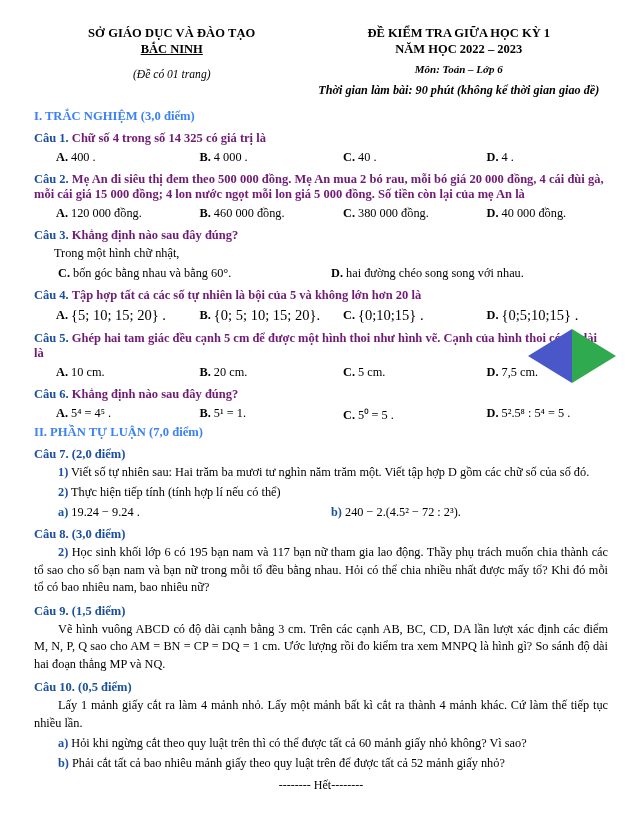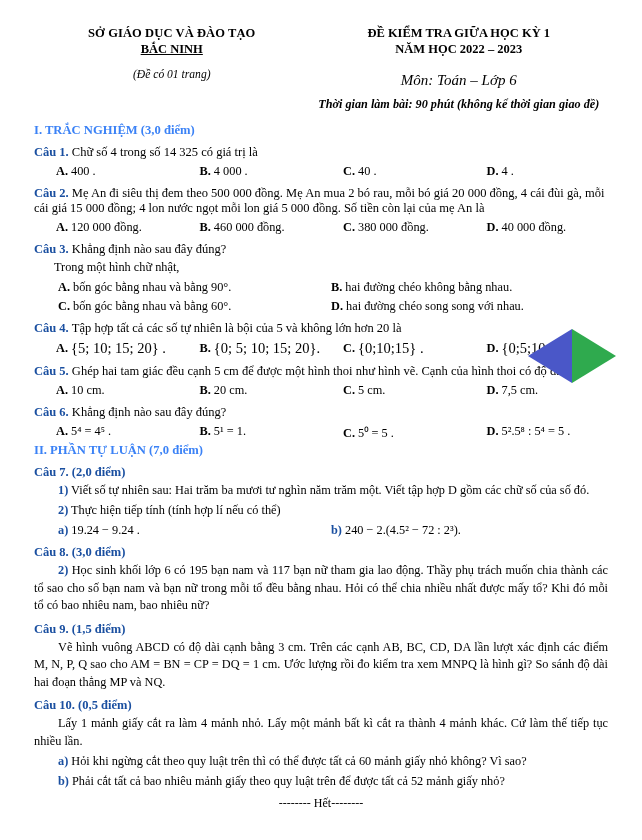--- a/index.html
+++ b/index.html
@@ -60,24 +60,24 @@
   .hdr-r1 {
     font-weight: bold;
     font-size: 12.5px;
   }
   .hdr-r2 {
     font-weight: bold;
     font-size: 12.5px;
     margin-top: 1px;
   }
   .hdr-r3 {
-    font-weight: normal;
-    font-style: italic;
-    font-size: 15px;
-    margin-top: 15px;
+    font-weight: bold;
+    font-style: italic;
+    font-size: 11px;
+    margin-top: 6px;
   }
   .hdr-r4 {
     font-weight: bold;
     font-style: italic;
     font-size: 12.2px;
     margin-top: 8px;
   }
   .hdr-r4 .reg {
     font-weight: bold;
     font-style: italic;
@@ -89,22 +89,22 @@
     font-size: 12.6px;
     margin-top: 11px;
   }
   .q-head {
     color: #1a4fa0;
     font-weight: bold;
     font-size: 12.5px;
     margin-top: 7px;
   }
   .q-head .q-text {
-    color: #000000;
-    font-weight: normal;
+    color: #701a75;
+    font-weight: bold;
     font-style: normal;
   }
   .body-line {
     margin-top: 2px;
     line-height: 1.42;
     text-align: justify;
   }
   .indent { text-indent: 24px; }
   .indent2 { text-indent: 20px; }
   
@@ -192,24 +192,20 @@
       <div><span class="opt"><span class="lbl">C.</span> <span>380 000 đồng.</span></span></div>
       <div><span class="opt"><span class="lbl">D.</span> <span>40 000 đồng.</span></span></div>
     </div>
 
     <div class="q-head">
       <span>Câu 3.</span>
       <span class="q-text">Khẳng định nào sau đây đúng?</span>
     </div>
     <div class="body-line indent2">Trong một hình chữ nhật,</div>
     <div class="opts two">
-      <div><span class="opt"><span class="lbl">A.</span> <span>bốn góc bằng nhau và bằng 90°.</span></span></div>
-      <div><span class="opt second"><span class="lbl">B.</span> <span>hai đường chéo không bằng nhau.</span></span></div>
-    </div>
-    <div class="opts two">
       <div><span class="opt"><span class="lbl">C.</span> <span>bốn góc bằng nhau và bằng 60°.</span></span></div>
       <div><span class="opt second"><span class="lbl">D.</span> <span>hai đường chéo song song với nhau.</span></span></div>
     </div>
 
     <div class="q-head">
       <span>Câu 4.</span>
       <span class="q-text">Tập hợp tất cả các số tự nhiên là bội của 5 và không lớn hơn 20 là</span>
     </div>
     <div class="opts four">
       <div><span class="opt"><span class="lbl">A.</span> <span class="setbrace">{5; 10; 15; 20} .</span></span></div>

